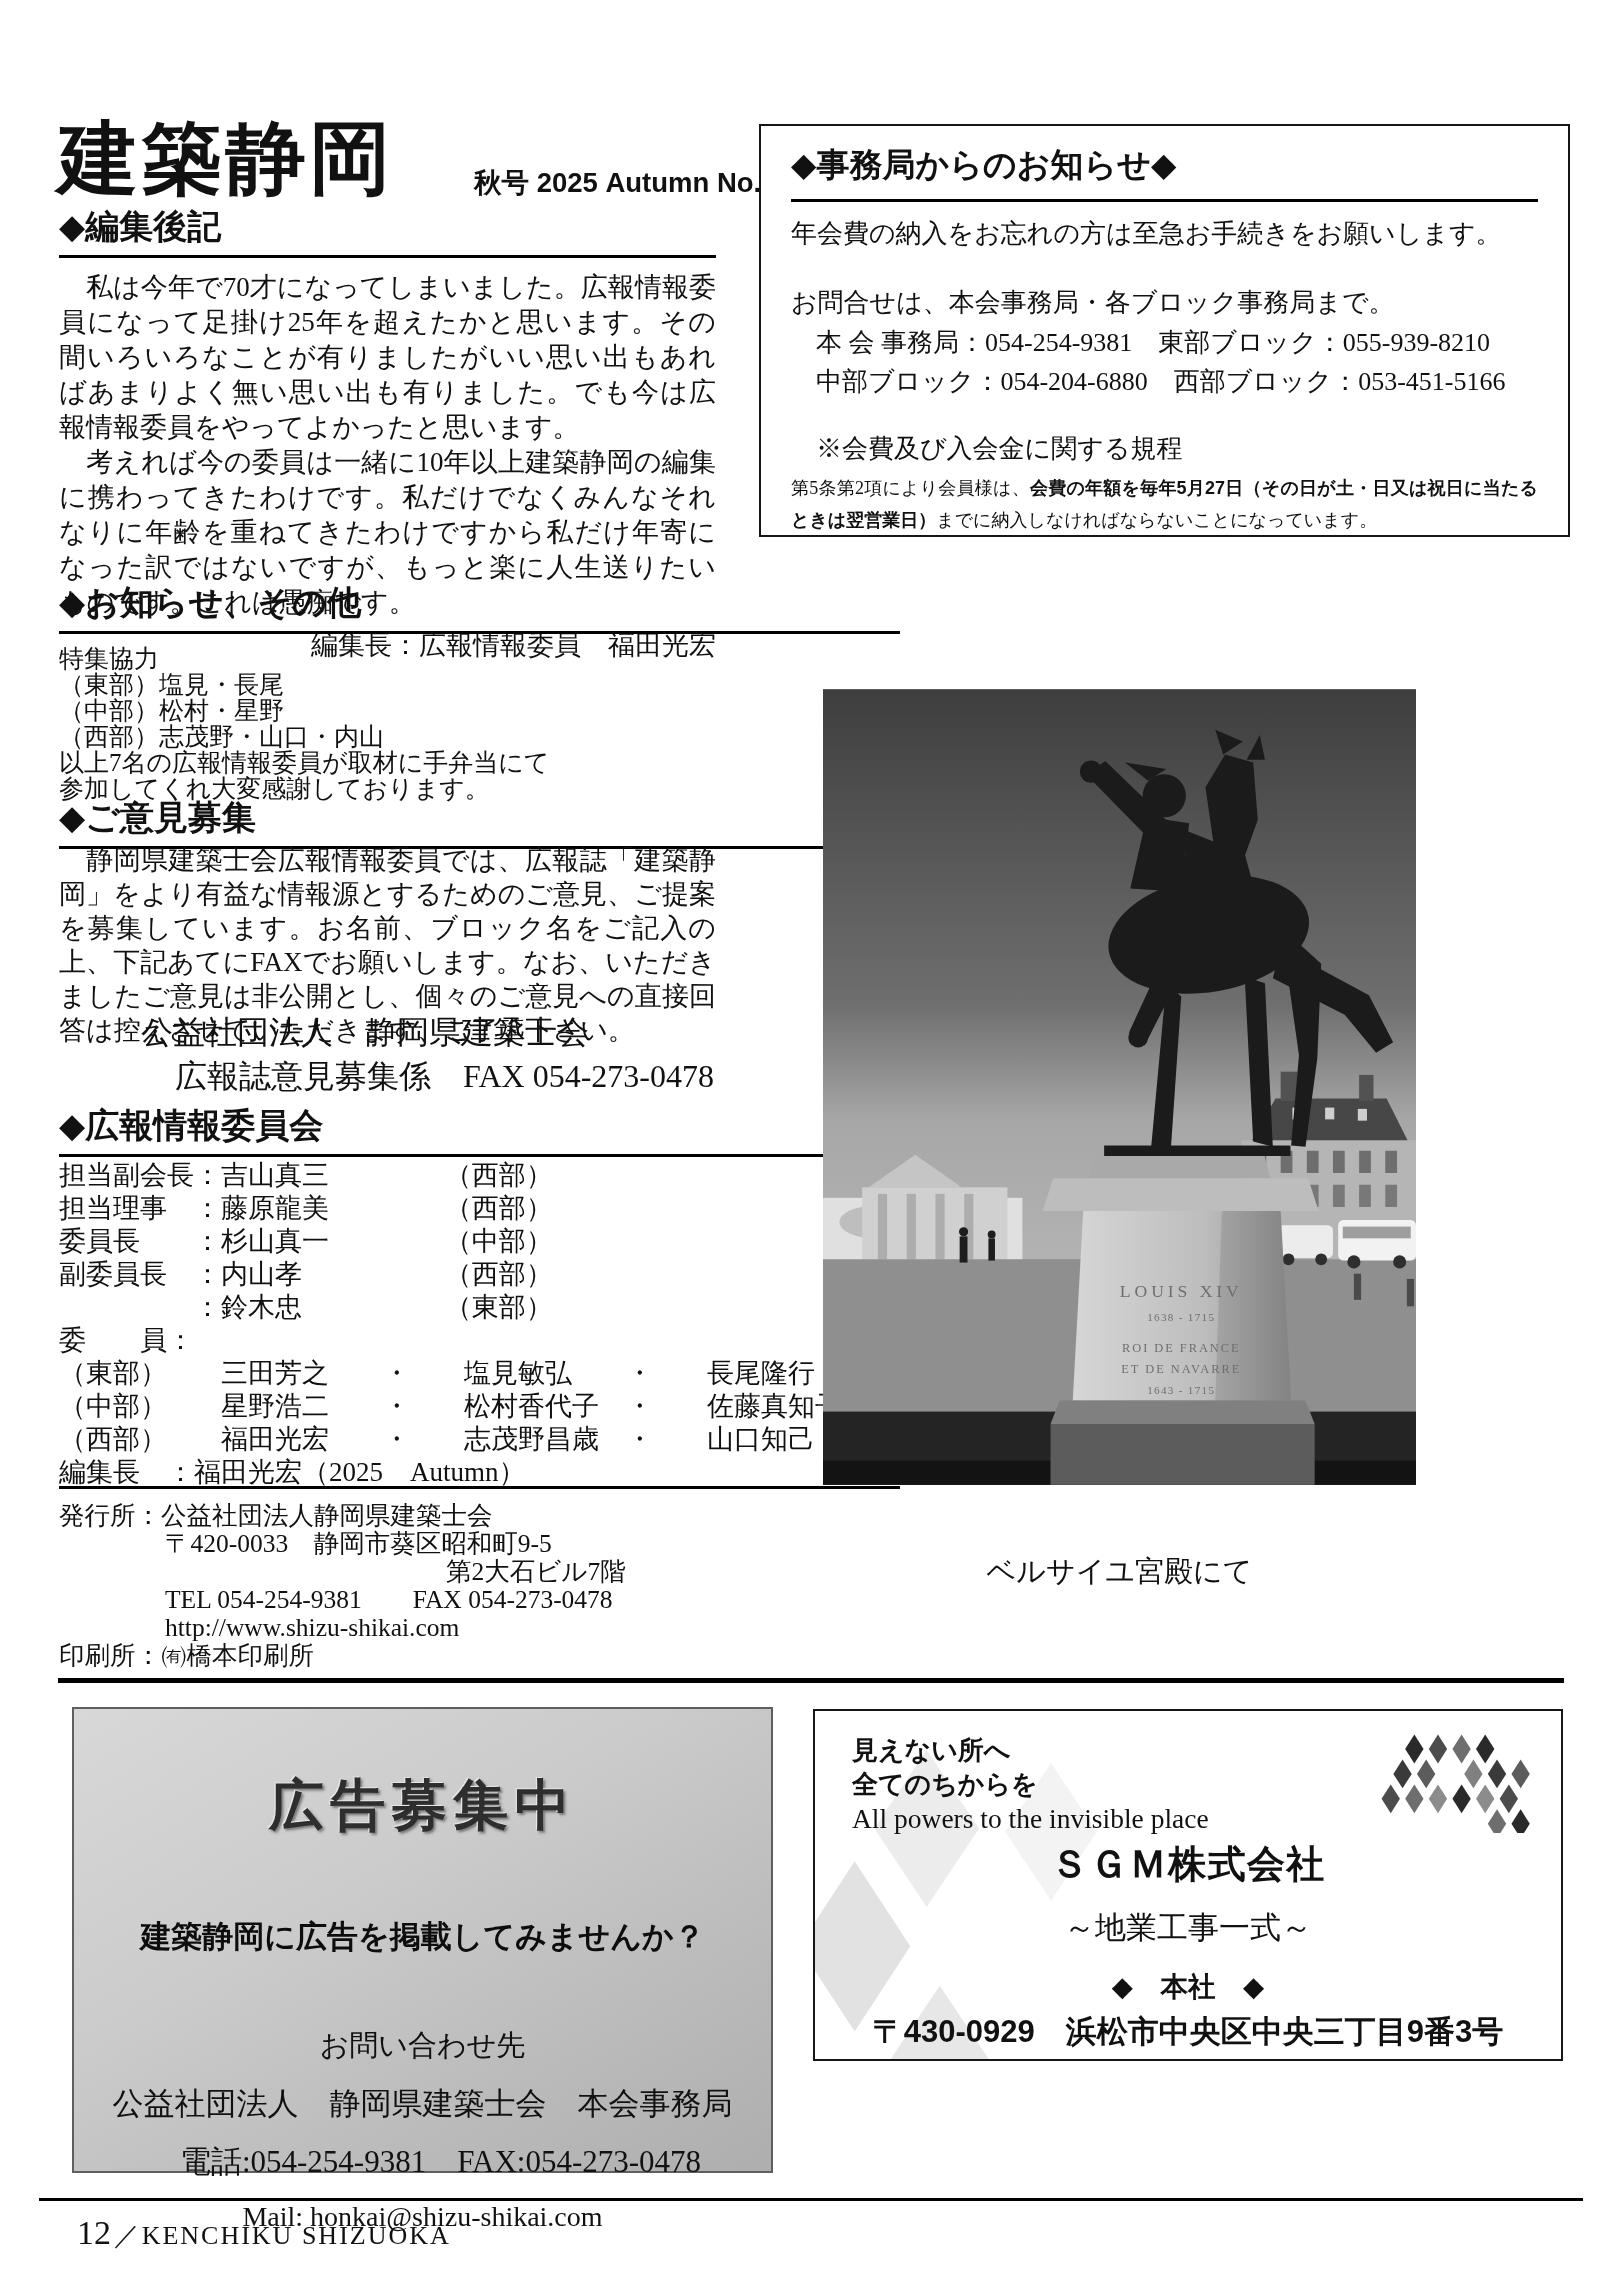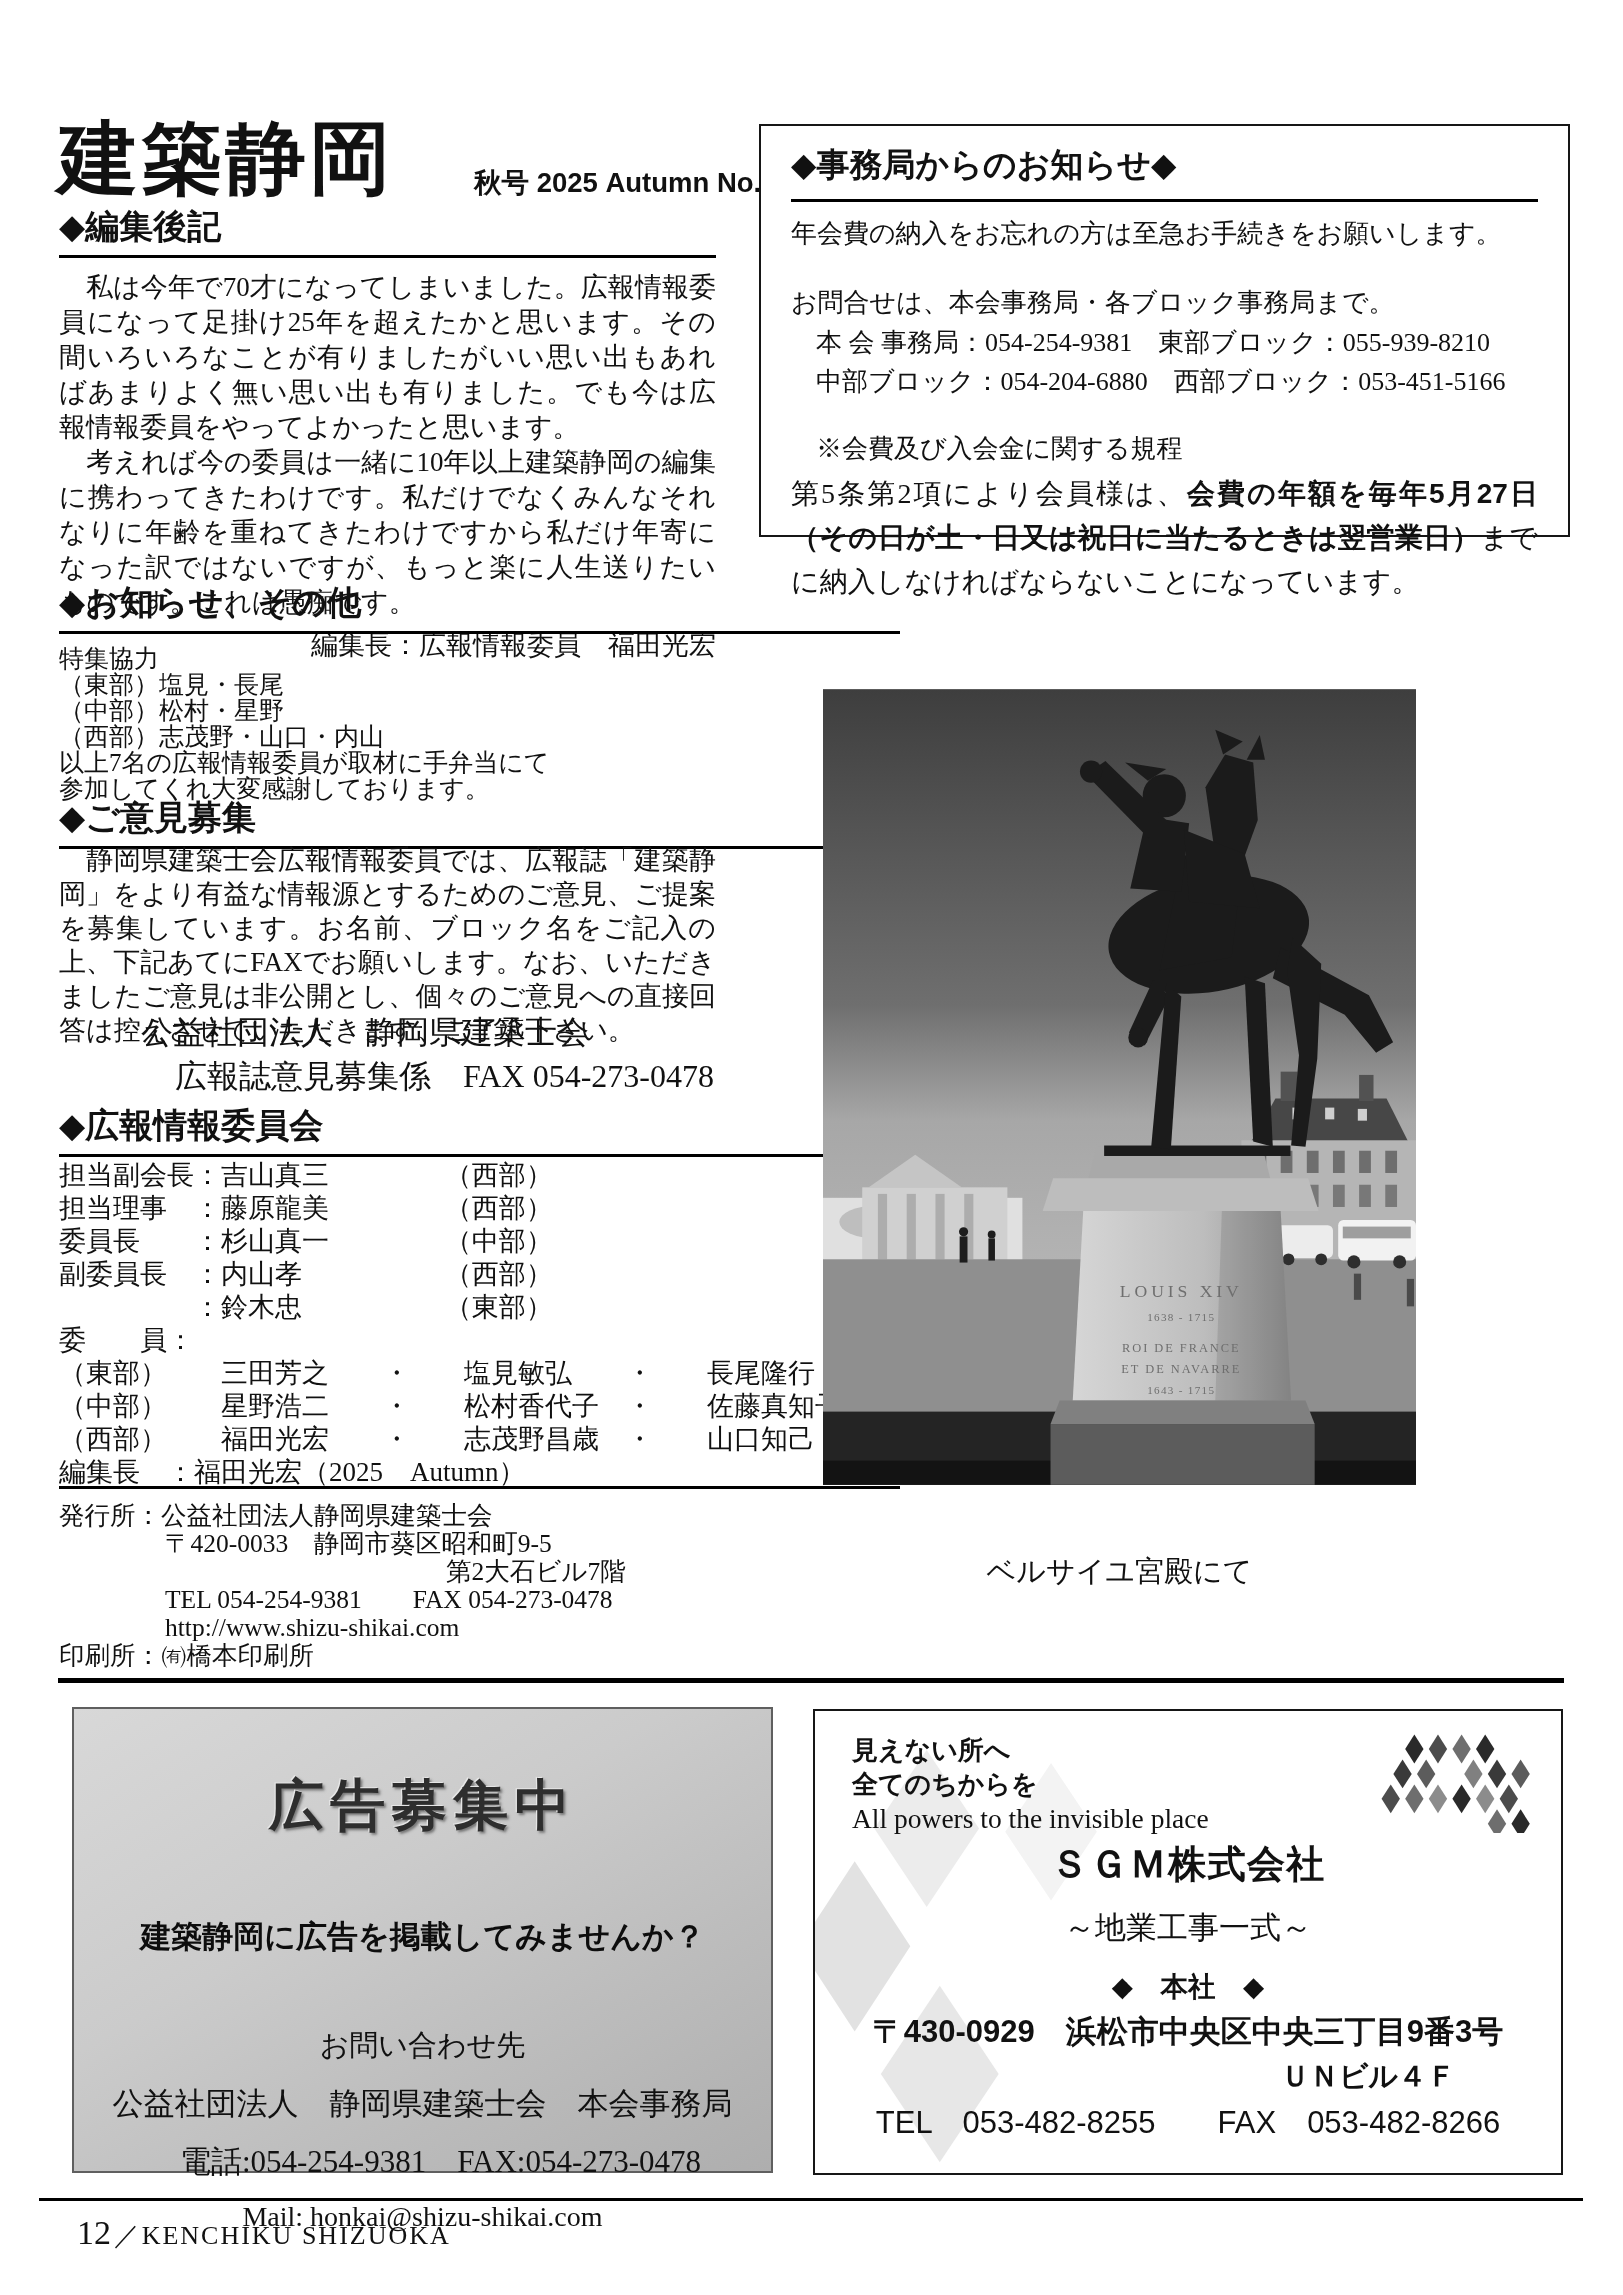--- a/index.html
+++ b/index.html
@@ -16,38 +16,38 @@
   .iin-row .blk{display:inline-block;margin-left:39px;}
   .iin-row .txt{display:inline-block;min-width:340px;}
   .pub-line{font-size:25.5px;line-height:28px;white-space:nowrap;}
   .rule{position:absolute;background:#000;}
   
   .nbox{position:absolute;left:759px;top:124px;width:811px;height:413px;
         border:2.6px solid #161616;box-sizing:border-box;padding:17px 30px 0 30px;background:#fff;}
   .nb-head{font-family:"Liberation Sans","DejaVu Sans",sans-serif;font-weight:bold;font-size:33px;
            border-bottom:3.3px solid #000;padding-bottom:10.5px;margin-bottom:17px;}
   .nb-line{font-size:26px;line-height:30px;white-space:nowrap;}
-  .nb-para{font-size:28px;line-height:44px;text-align:justify;margin-top:7.9px;}
+  .nb-para{font-size:18px;line-height:32px;text-align:justify;margin-top:7.9px;}
   .nb-para b{font-family:"Liberation Sans","DejaVu Sans",sans-serif;}
   
   .photo{position:absolute;left:823px;top:689px;width:593px;height:796px;}
   .caption{position:absolute;left:823px;top:1552px;width:593px;text-align:center;font-size:29px;}
   
   .adl{position:absolute;left:72px;top:1707px;width:701px;height:466px;box-sizing:border-box;
        border:2px solid #5f5f5f;text-align:center;
        background:linear-gradient(150deg,#d8d8d8 0%,#cbcbcb 40%,#bcbcbc 70%,#aeaeae 100%);}
   .adl-title{margin-top:60px;font-size:55px;font-weight:bold;letter-spacing:6.5px;color:#2e2e2e;
              text-shadow:-1.3px -1.3px 0 #e6e6e6,2px 2px 2.6px rgba(50,50,50,.55);}
   .adl-sub{margin-top:73px;font-size:31px;font-weight:bold;color:#0d0d0d;}
   .adl-contact{margin-top:68px;font-size:29px;}
   .adl-org{margin-top:17px;font-size:31px;}
   .adl-tel{margin-top:15.7px;font-size:31px;padding-left:36px;}
   .adl-mail{margin-top:18.3px;font-size:28px;}
   
-  .sgm{position:absolute;left:813px;top:1709px;width:750px;height:466px;box-sizing:border-box;
+  .sgm{position:absolute;left:813px;top:1709px;width:750px;height:352px;box-sizing:border-box;
        border:2.6px solid #161616;background:#fff;overflow:hidden;}
   .sgm-tag{position:absolute;left:37px;top:22px;}
   .sgm-tag .t{font-size:26px;font-weight:bold;line-height:34px;font-family:"Liberation Sans","DejaVu Sans",sans-serif;}
   .sgm-tag .e{font-size:27.5px;line-height:35px;font-family:"Liberation Serif","DejaVu Serif",serif;}
   .sgm-center{position:absolute;left:0;top:128px;width:100%;text-align:center;
               font-family:"Liberation Sans","DejaVu Sans",sans-serif;}
   .sgm-name{font-size:38px;font-weight:600;letter-spacing:1.3px;}
   .sgm-biz{margin-top:17px;font-size:31px;}
   .sgm-hq{margin-top:19.6px;font-size:27.5px;font-weight:bold;}
   .sgm-addr{margin-top:6.5px;font-size:31px;font-weight:bold;}

